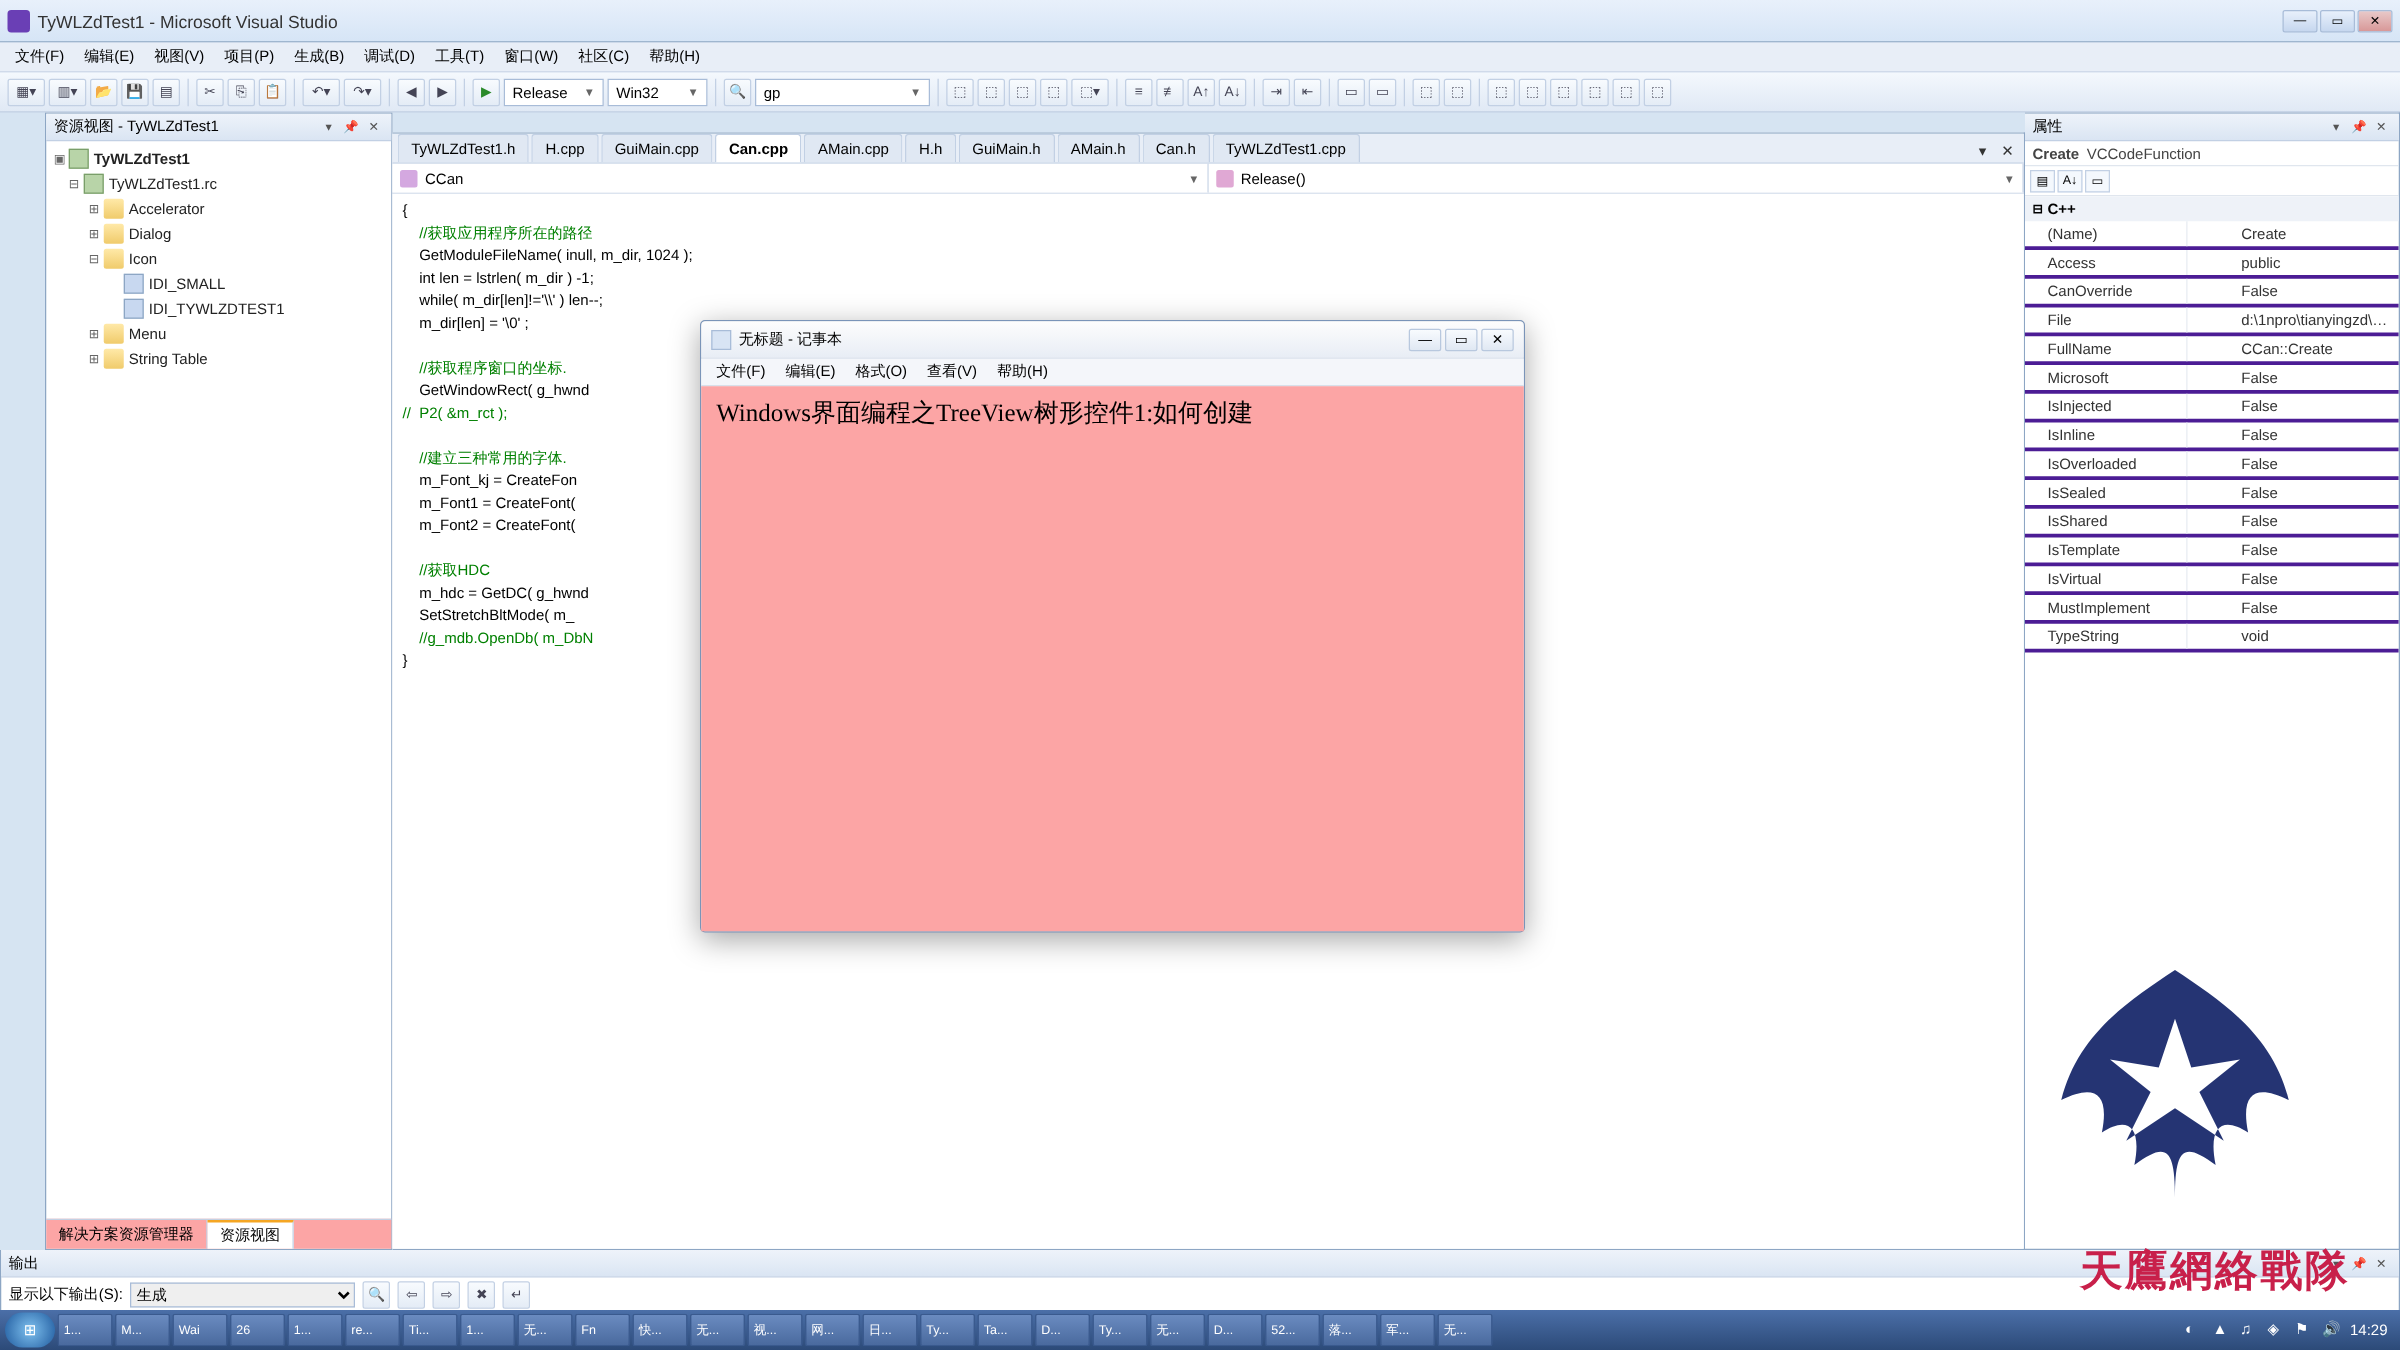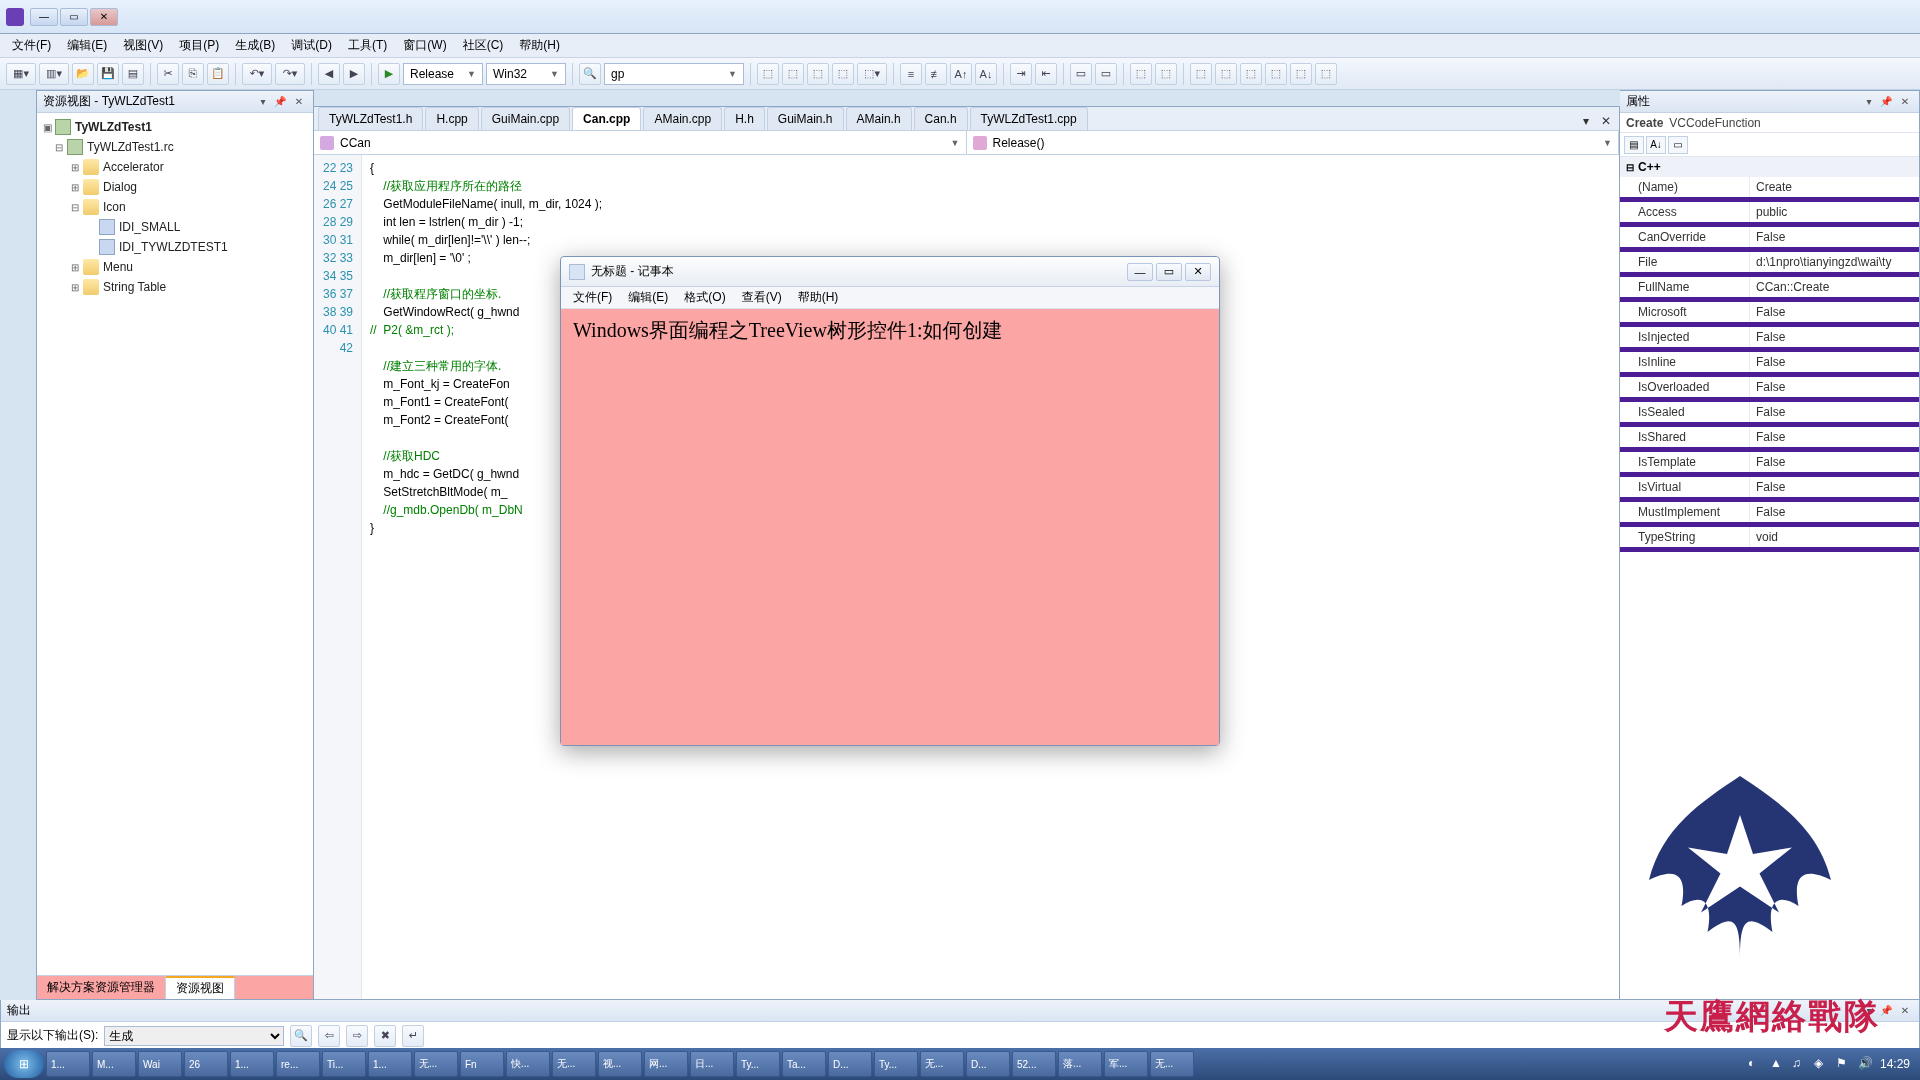--- a/index.html
+++ b/index.html
@@ -50,21 +50,21 @@
 .code { flex:1; padding:4px 8px; white-space:pre; line-height:18px; color:#000; overflow:auto; }
 .code .c { color:#008000; }
 .rightpane { width:300px; background:#fff; border:1px solid #8da6c4; border-left:none; display:flex; flex-direction:column; }
 .propsub { height:20px; padding:0 6px; display:flex; align-items:center; color:#444; border-bottom:1px solid #e0e6ee; }
 .propsub b { font-weight:bold; margin-right:6px; }
 .proptb { height:24px; display:flex; align-items:center; padding:0 4px; gap:2px; border-bottom:1px solid #e0e6ee; }
 .proptb .pbt { width:20px; height:18px; border:1px solid #c2d0e4; background:#f4f8fd; cursor:pointer; display:flex; align-items:center; justify-content:center; font-size:10px; }
 .propgrid { flex:1; overflow:auto; font-size:12px; }
 .propgrid .cat { background:#eef2f8; padding:3px 6px; font-weight:bold; display:flex; align-items:center; cursor:pointer; }
 .propgrid .cat .tw { width:12px; font-size:10px; }
-.propgrid .row { display:flex; border-bottom:5px solid #4c1d95; }
+.propgrid .row { display:flex; border-bottom:3px solid #4c1d95;gap:37px; }
 .propgrid .row .k { width:130px; padding:3px 6px 3px 18px; border-right:1px solid #e8ecf2; color:#333; }
 .propgrid .row .v { flex:1; padding:3px 6px; color:#333; overflow:hidden; text-overflow:ellipsis; white-space:nowrap; }
 .outpane { height:200px; background:#fff; border:1px solid #8da6c4; border-top:none; display:flex; flex-direction:column; }
 .outbar { height:28px; display:flex; align-items:center; padding:0 6px; gap:6px; border-bottom:1px solid #e0e6ee; }
 .outbar select { height:20px; border:1px solid #a8bcd8; min-width:180px; }
 .outbody { flex:1; background:#fff; }
 .taskbar { position:absolute; bottom:0; left:0; right:0; height:32px; background:linear-gradient(#4b6fa8,#2c4a78); display:flex; align-items:center; padding:0 4px; gap:2px; }
 .taskbar .start { width:40px; height:28px; background:radial-gradient(circle,#7ec0ee,#1f5a9e); border-radius:14px; cursor:pointer; display:flex; align-items:center; justify-content:center; color:#fff; }
 .taskbar .tbi { height:26px; min-width:44px; max-width:56px; background:linear-gradient(#6a8bc0,#4a6a9e); border:1px solid #3a5a8e; border-radius:2px; cursor:pointer; display:flex; align-items:center; padding:0 4px; color:#fff; font-size:10px; overflow:hidden; white-space:nowrap; }
 .taskbar .tray { margin-left:auto; display:flex; align-items:center; gap:6px; color:#fff; font-size:11px; padding-right:6px; }
@@ -80,20 +80,21 @@
 .notepad .npbody { flex:1; background:#fca5a5; padding:8px 12px; font-size:20px; font-family:"Microsoft YaHei"; overflow:auto; }
 .eagle { position:absolute; right:40px; bottom:70px; width:280px; height:260px; pointer-events:none; opacity:.95; }
 .eagle svg { width:100%; height:100%; }
 .cntxt { position:absolute; right:40px; bottom:40px; font-size:34px; font-family:"STXingkai","KaiTi",serif; color:#c8204a; font-weight:bold; pointer-events:none; letter-spacing:2px;margin-top:48px; }
 </style>
 </head>
 <body>
 
 <div class="titlebar">
   <span class="icon"></span>
+  <span class="title">TyWLZdTest1 - Microsoft Visual Studio</span>
   <div class="winbtns">
     <span>—</span>
     <span>▭</span>
     <span class="close">✕</span>
   </div>
 </div>
 
 <div class="menubar" id="menubar">
     <span>文件(F)</span>
     <span>编辑(E)</span>
@@ -252,42 +253,20 @@
           <span>CCan</span>
           <span class="arrow">▼</span>
         </div>
       <div class="nsel">
           <span class="ic" style="background:#e0a8d4"></span>
           <span>Release()</span>
           <span class="arrow">▼</span>
         </div>
     </div>
     <div class="editor">
-      <div class="gutter" id="gutter">22
-23
-24
-25
-26
-27
-28
-29
-30
-31
-32
-33
-34
-35
-36
-37
-38
-39
-40
-41
-42
-</div>
       <div class="code" id="codebody">{
     <span class="c">//获取应用程序所在的路径</span>
     GetModuleFileName( inull, m_dir, 1024 );
     int len = lstrlen( m_dir ) -1;
     while( m_dir[len]!='\\' ) len--;
     m_dir[len] = '\0' ;
 
     <span class="c">//获取程序窗口的坐标.</span>
     GetWindowRect( g_hwnd
 <span class="c">//  P2( &amp;m_rct );</span>

